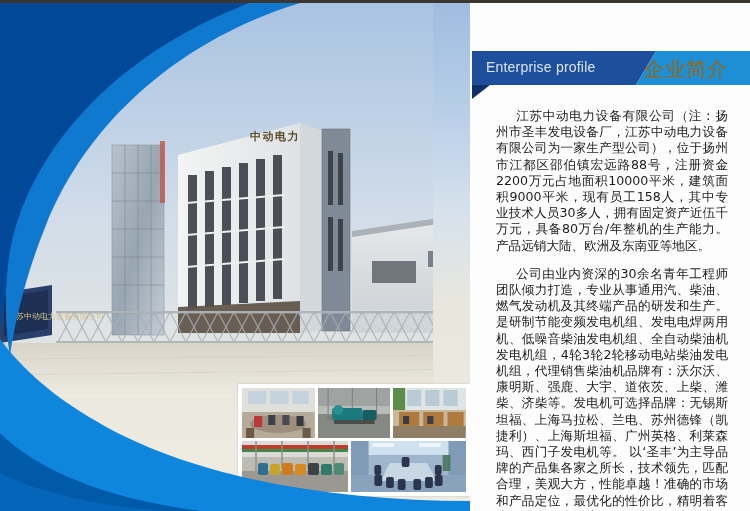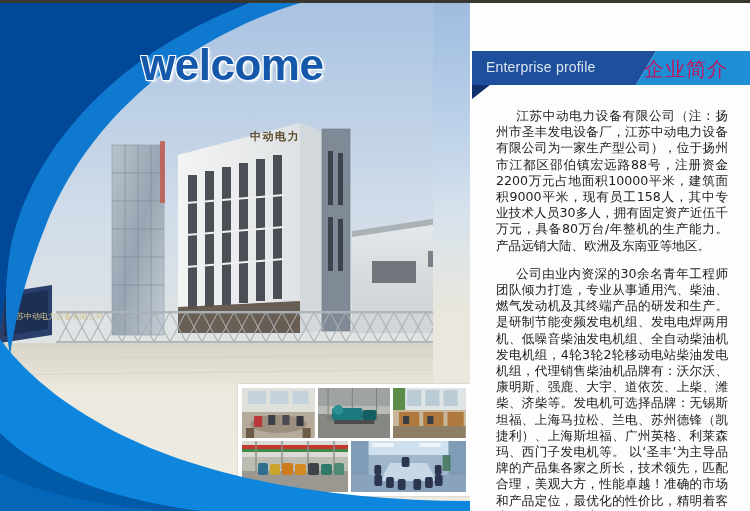--- a/index.html
+++ b/index.html
@@ -105,21 +105,21 @@
     left: 14px; top: 8px;
     font-size: 14px;
     color: #dbe6f3;
     font-family: "Liberation Sans", sans-serif;
     letter-spacing: .2px;
   }
   #banner .btxt-cn {
     position: absolute;
     left: 172px; top: 5px;
     font-size: 20px;
-    color: #be185d;
+    color: #a16207;
     font-family: "DejaVu Sans", sans-serif;
     letter-spacing: 1px;
   }
   #body-text {
     position: absolute;
     left: 14px;
     top: 93px;
     width: 256px;
     font-size: 12.6px;
     line-height: 16.2px;
@@ -432,21 +432,20 @@
       <path d="M250,0 L300,0 C176,38 86,122 46,222 C28,266 16,312 10,352
                C6,330 4,300 8,262 C20,158 110,52 250,0 Z" fill="#0f79d0"></path>
 
       <path d="M0,352 C6,400 46,452 128,490 C180,511 240,511 300,511 L0,511 Z" fill="#015aa8"></path>
 
       <path d="M0,430 C40,470 120,502 230,511 L470,511 L470,498
                C330,498 190,474 96,418 C54,394 22,366 0,336 Z" fill="#0f86de"></path>
       <path d="M0,470 C60,500 150,511 250,511 L0,511 Z" fill="#0a6fc4" opacity=".55"></path>
     </svg>
 
-    <div id="welcome">welcome</div>
   </div>
 
   <div id="right-panel">
 
     <div id="banner">
       <svg width="278" height="48" viewBox="0 0 278 48">
 
         <polygon points="0,0 184,0 164,34 0,34" fill="#1d4f9c"></polygon>
 
         <polygon points="184,0 278,0 278,34 164,34" fill="#1e8fd5"></polygon>

